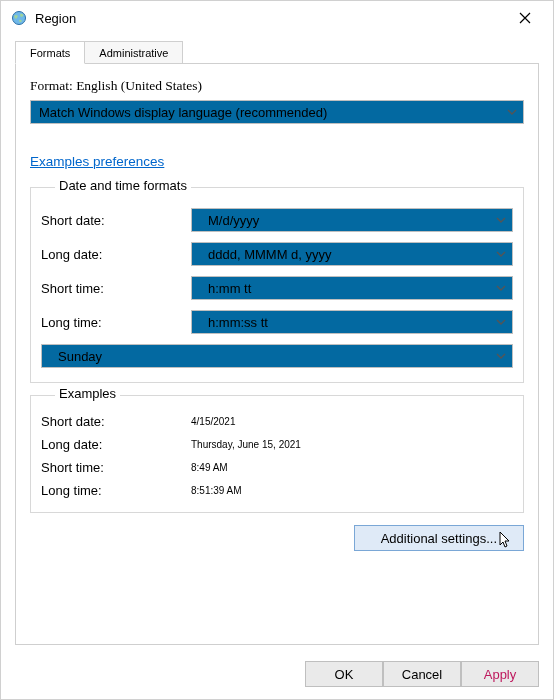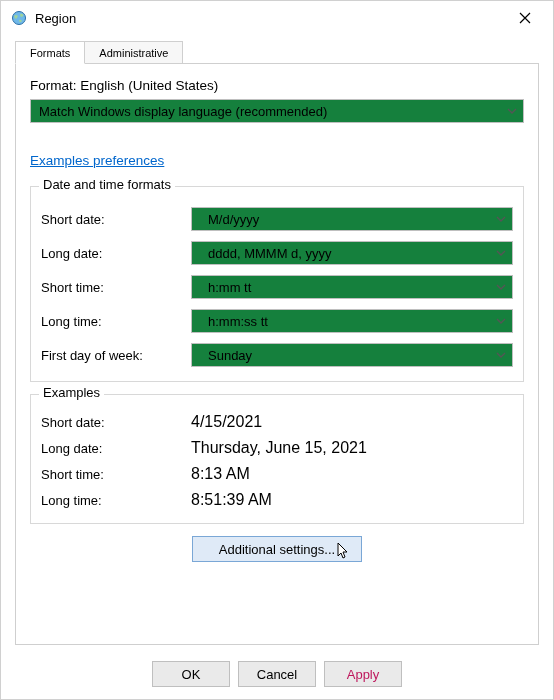--- a/index.html
+++ b/index.html
@@ -81,27 +81,28 @@
     margin: 0 14px 8px 14px;
     border: 1px solid #cfcfcf;
     border-top: none;
     padding: 14px 14px 12px 14px;
     flex: 1;
     overflow: auto;
   }
   .format-label {
     font-size: 13.5px;
     margin-bottom: 6px;
+    font-family: Liberation Serif, serif;
   }
   .combo {
     display: flex;
     align-items: center;
     justify-content: space-between;
     border: 1px solid #bfbfbf;
-    background: #15803d;
+    background: #0369a1;
     height: 24px;
     padding: 0 6px 0 8px;
     cursor: pointer;
   }
   .combo .chev {
     width: 10px; height: 10px;
     display: flex; align-items: center; justify-content: center;
   }
   .link {
     color: #0066cc;
@@ -115,46 +116,46 @@
   .fieldset {
     border: 1px solid #d8d8d8;
     margin-top: 6px;
     margin-bottom: 12px;
     padding: 10px 10px 14px 10px;
     position: relative;
   }
   .fieldset .legend {
     position: absolute;
     top: -10px;
-    left: 8px;
+    left: 24px;
     background: #fff;
     padding: 0 4px;
     font-size: 13px;
   }
   .row {
     display: flex;
     align-items: center;
     margin-top: 10px;
   }
   .row-label {
     width: 150px;
     font-size: 13px;
   }
   .row-value {
     flex: 1;
   }
   .row .combo { width: 100%; padding-left: 16px; }
   .examples .row { margin-top: 8px; }
   .examples .row-value-text {
     flex: 1;
-    font-size: 16px;
+    font-size: 10px;
   }
   .inner-footer {
     display: flex;
-    justify-content: center;
+    justify-content: flex-end;
     margin-top: 4px;
   }
   .btn {
     height: 26px;
     min-width: 78px;
     padding: 0 16px;
     border: 1px solid #bfbfbf;
     background: #eaeaea;
     font-size: 13px;
     font-family: inherit;
@@ -171,22 +172,21 @@
     right: 10px;
     top: 5px;
     pointer-events: none;
   }
   .btn.disabled {
     color: #be185d;
     cursor: default;
   }
   .dialog-footer {
     display: flex;
-    justify-content: center;
-    gap: 8px;
+    justify-content: flex-end;
     padding: 8px 14px 12px 14px;
   }
   svg.chev-svg path { stroke: #555; stroke-width: 1.4; fill: none; }
 </style>
 </head>
 <body>
 
 <div class="window">
 
   <div class="titlebar">
@@ -281,21 +281,20 @@
             <span class="chev">
                 <svg class="chev-svg" width="10" height="10" viewBox="0 0 10 10">
                   <path d="M1 3 L5 7 L9 3"></path>
                 </svg>
               </span>
           </div>
         </div>
       </div>
 
       <div class="row">
-        <div class="row-label">First day of week:</div>
         <div class="row-value">
           <div class="combo">
             <span>Sunday</span>
             <span class="chev">
                 <svg class="chev-svg" width="10" height="10" viewBox="0 0 10 10">
                   <path d="M1 3 L5 7 L9 3"></path>
                 </svg>
               </span>
           </div>
         </div>
@@ -308,21 +307,21 @@
       <div class="row">
         <div class="row-label">Short date:</div>
         <div class="row-value-text">4/15/2021</div>
       </div>
       <div class="row">
         <div class="row-label">Long date:</div>
         <div class="row-value-text">Thursday, June 15, 2021</div>
       </div>
       <div class="row">
         <div class="row-label">Short time:</div>
-        <div class="row-value-text">8:13 AM</div>
+        <div class="row-value-text">8:49 AM</div>
       </div>
       <div class="row">
         <div class="row-label">Long time:</div>
         <div class="row-value-text">8:51:39 AM</div>
       </div>
     </div>
 
     <div class="inner-footer">
       <button class="btn highlight">
         <span>Additional settings...</span>

